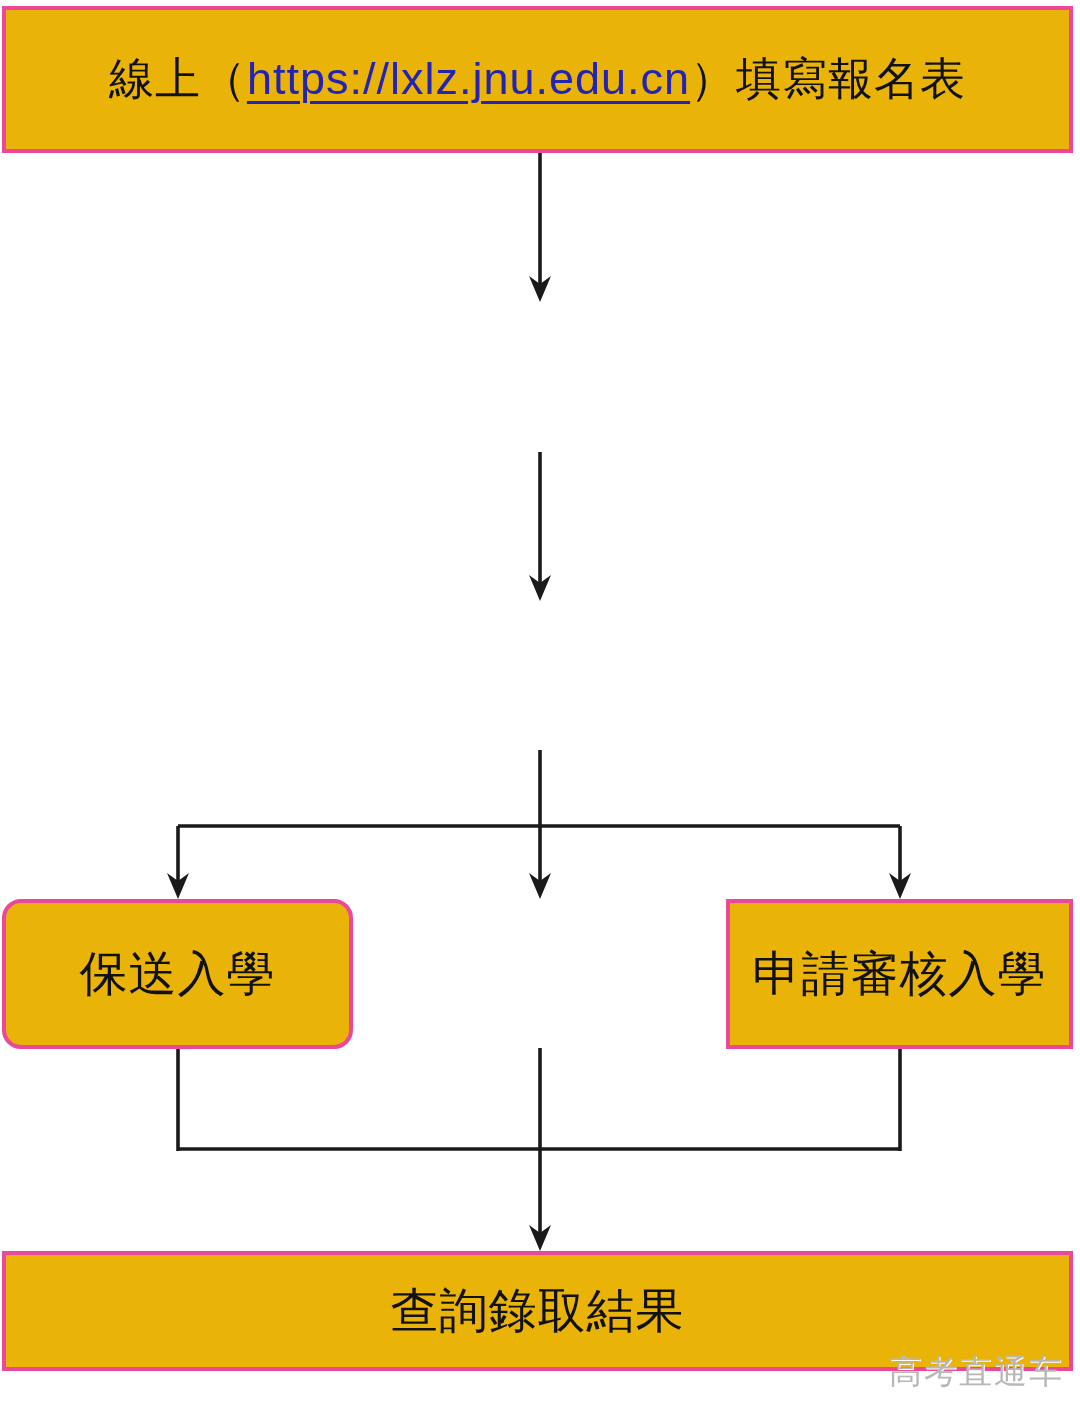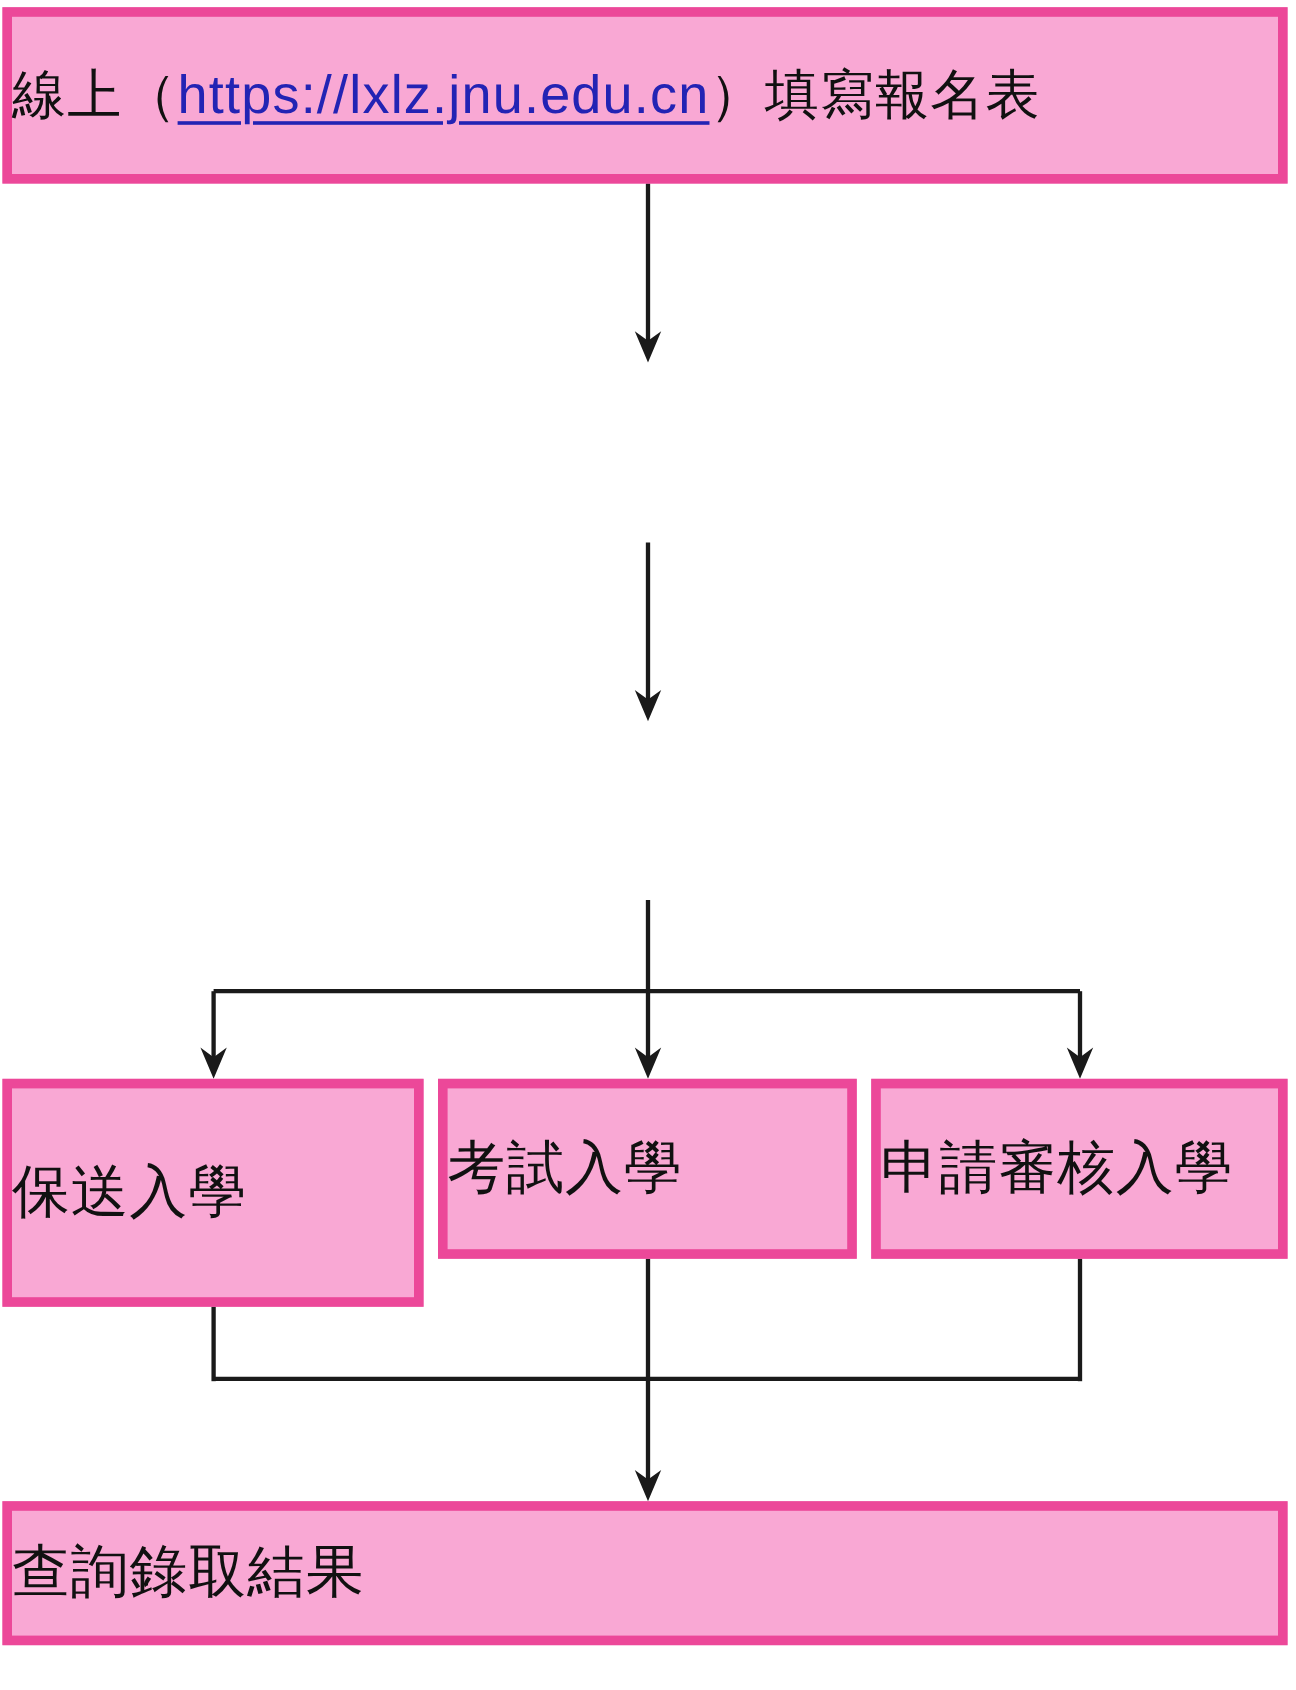--- a/index.html
+++ b/index.html
@@ -19,35 +19,36 @@
     position: absolute;
     left: 0;
     top: 0;
     width: 1080px;
     height: 1408px;
     pointer-events: none;
   }
   .node {
     position: absolute;
     box-sizing: border-box;
-    border: 8px solid #ec4899;
-    background: #f9a8d4;
+    border: 4px solid #ec4899;
+    background: #eab308;
     display: flex;
     align-items: center;
+    justify-content: center;
     text-align: center;
     color: #111111;
     font-size: 48px;
     line-height: 1.25;
     letter-spacing: 1px;
     white-space: nowrap;
   }
   .node-online { left: 2px;   top: 6px;    width: 1071px; height: 147px; font-size: 45px; }
   .node-print  { left: 2px;   top: 302px;  width: 1071px; height: 150px; }
   .node-submit { left: 2px;   top: 601px;  width: 1071px; height: 150px; }
-  .node-bsrx   { left: 2px;   top: 899px;  width: 351px;  height: 190px; }
+  .node-bsrx   { left: 2px;   top: 899px;  width: 351px;  height: 150px; border-radius: 19px; }
   .node-ksrx   { left: 365px; top: 899px;  width: 349px;  height: 150px; }
   .node-sqsh   { left: 726px; top: 899px;  width: 347px;  height: 150px; }
   .node-query  { left: 2px;   top: 1251px; width: 1071px; height: 120px; }
   .url-link {
     color: #2323b4;
     text-decoration: underline;
     text-decoration-thickness: 3px;
     text-underline-offset: 7px;
     cursor: pointer;
   }
@@ -102,26 +103,24 @@
       <span>線上（</span><a class="url-link">https://lxlz.jnu.edu.cn</a><span>）填寫報名表</span>
     </span>
   </div>
 
 
 
   <div class="node node-bsrx">
     <span>保送入學</span>
   </div>
 
-  <div class="node node-ksrx">
-    <span>考試入學</span>
-  </div>
 
   <div class="node node-sqsh">
     <span>申請審核入學</span>
   </div>
 
   <div class="node node-query">
     <span>查詢錄取結果</span>
   </div>
 
+  <div class="watermark">高考直通车</div>
 
 </div>
 
 </body></html>

